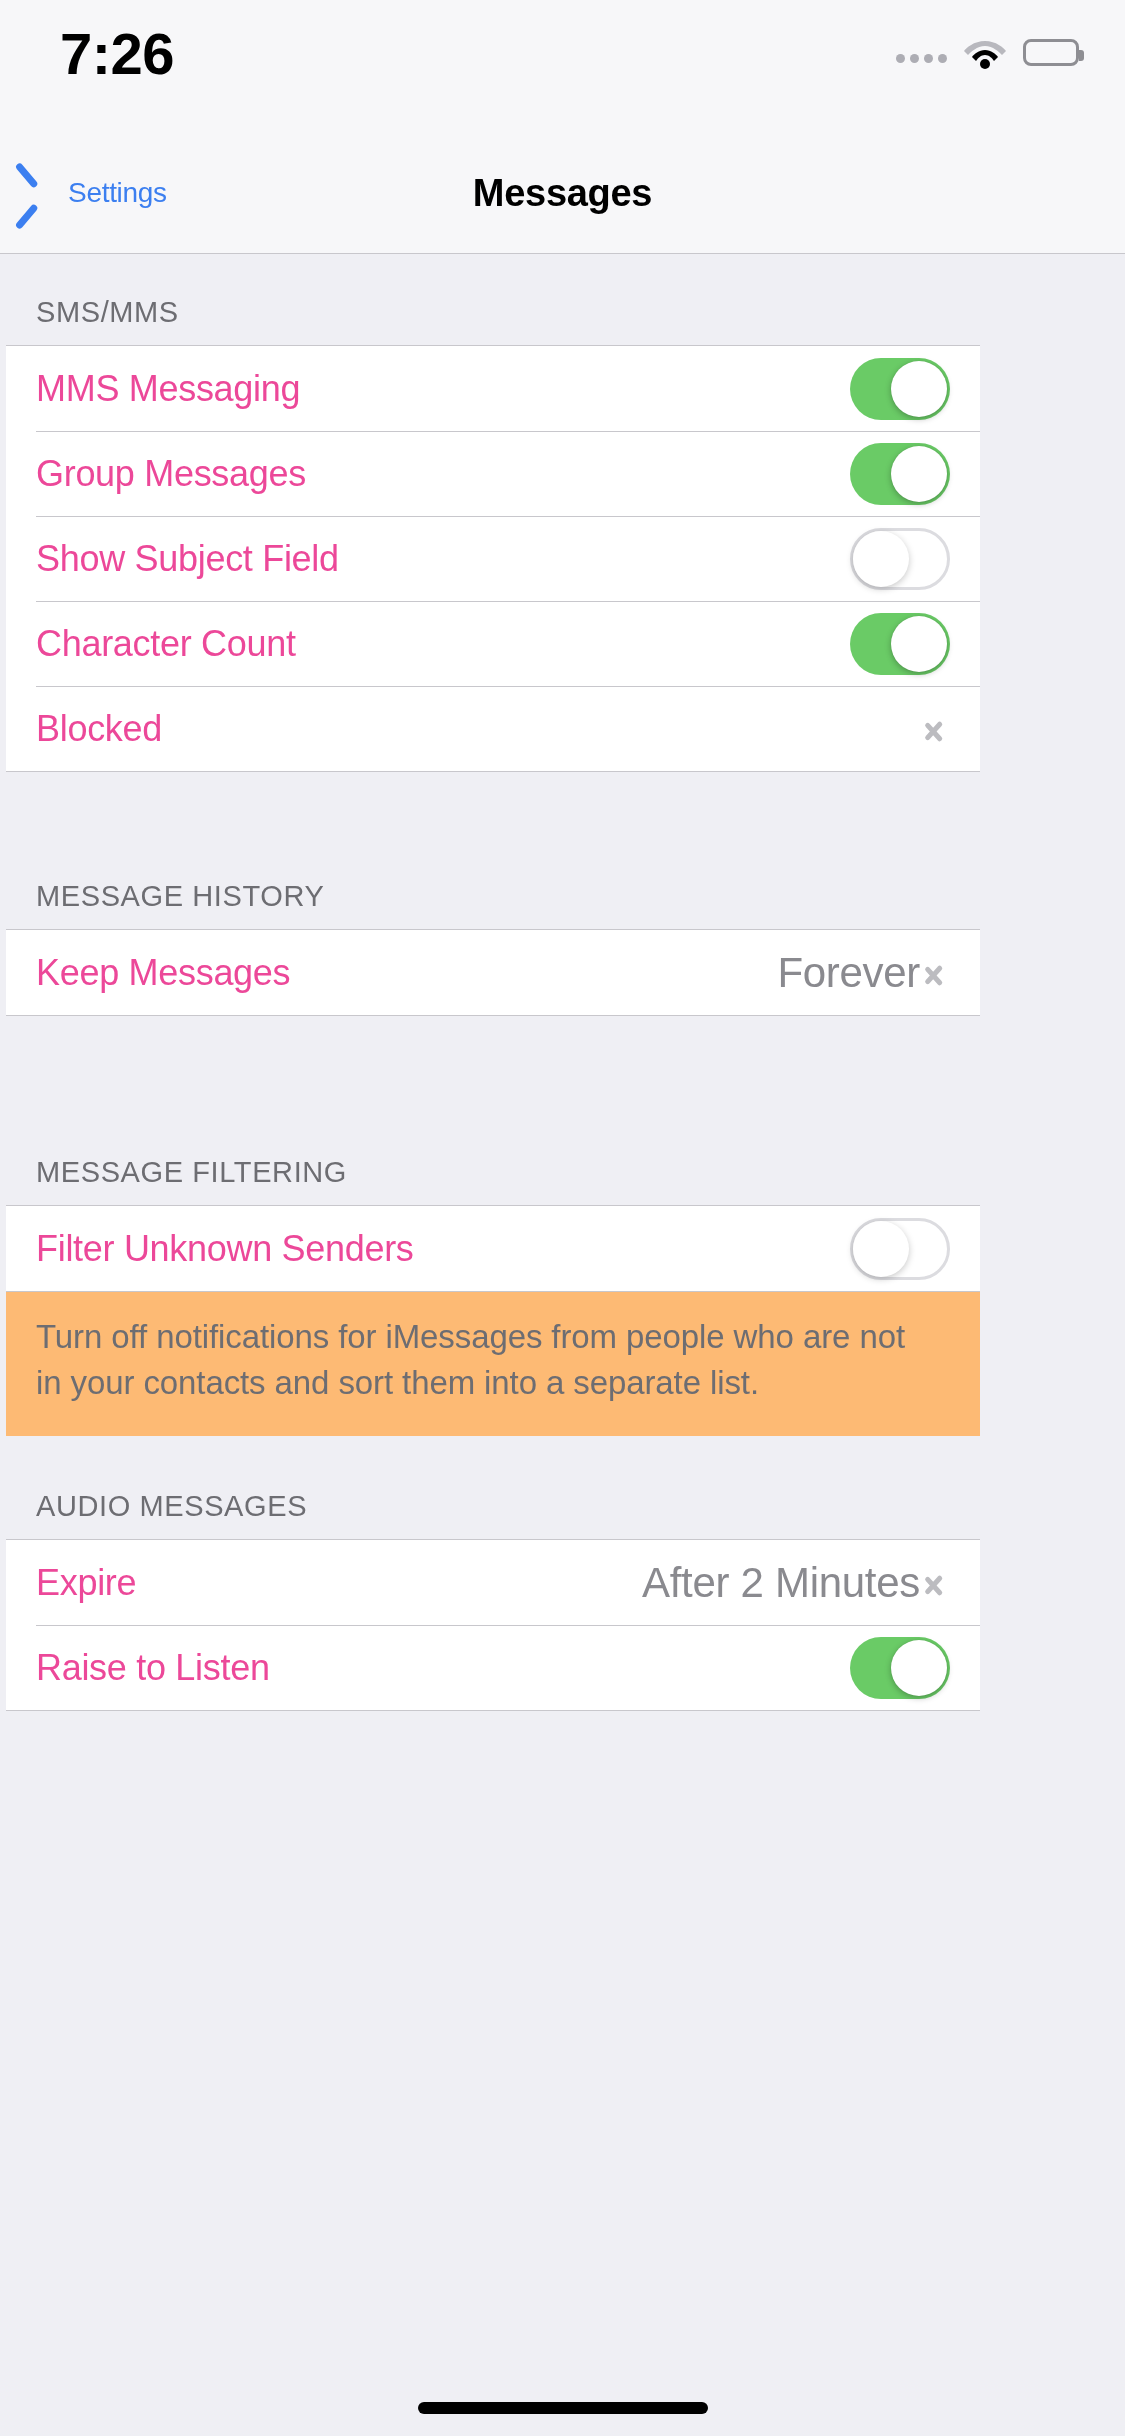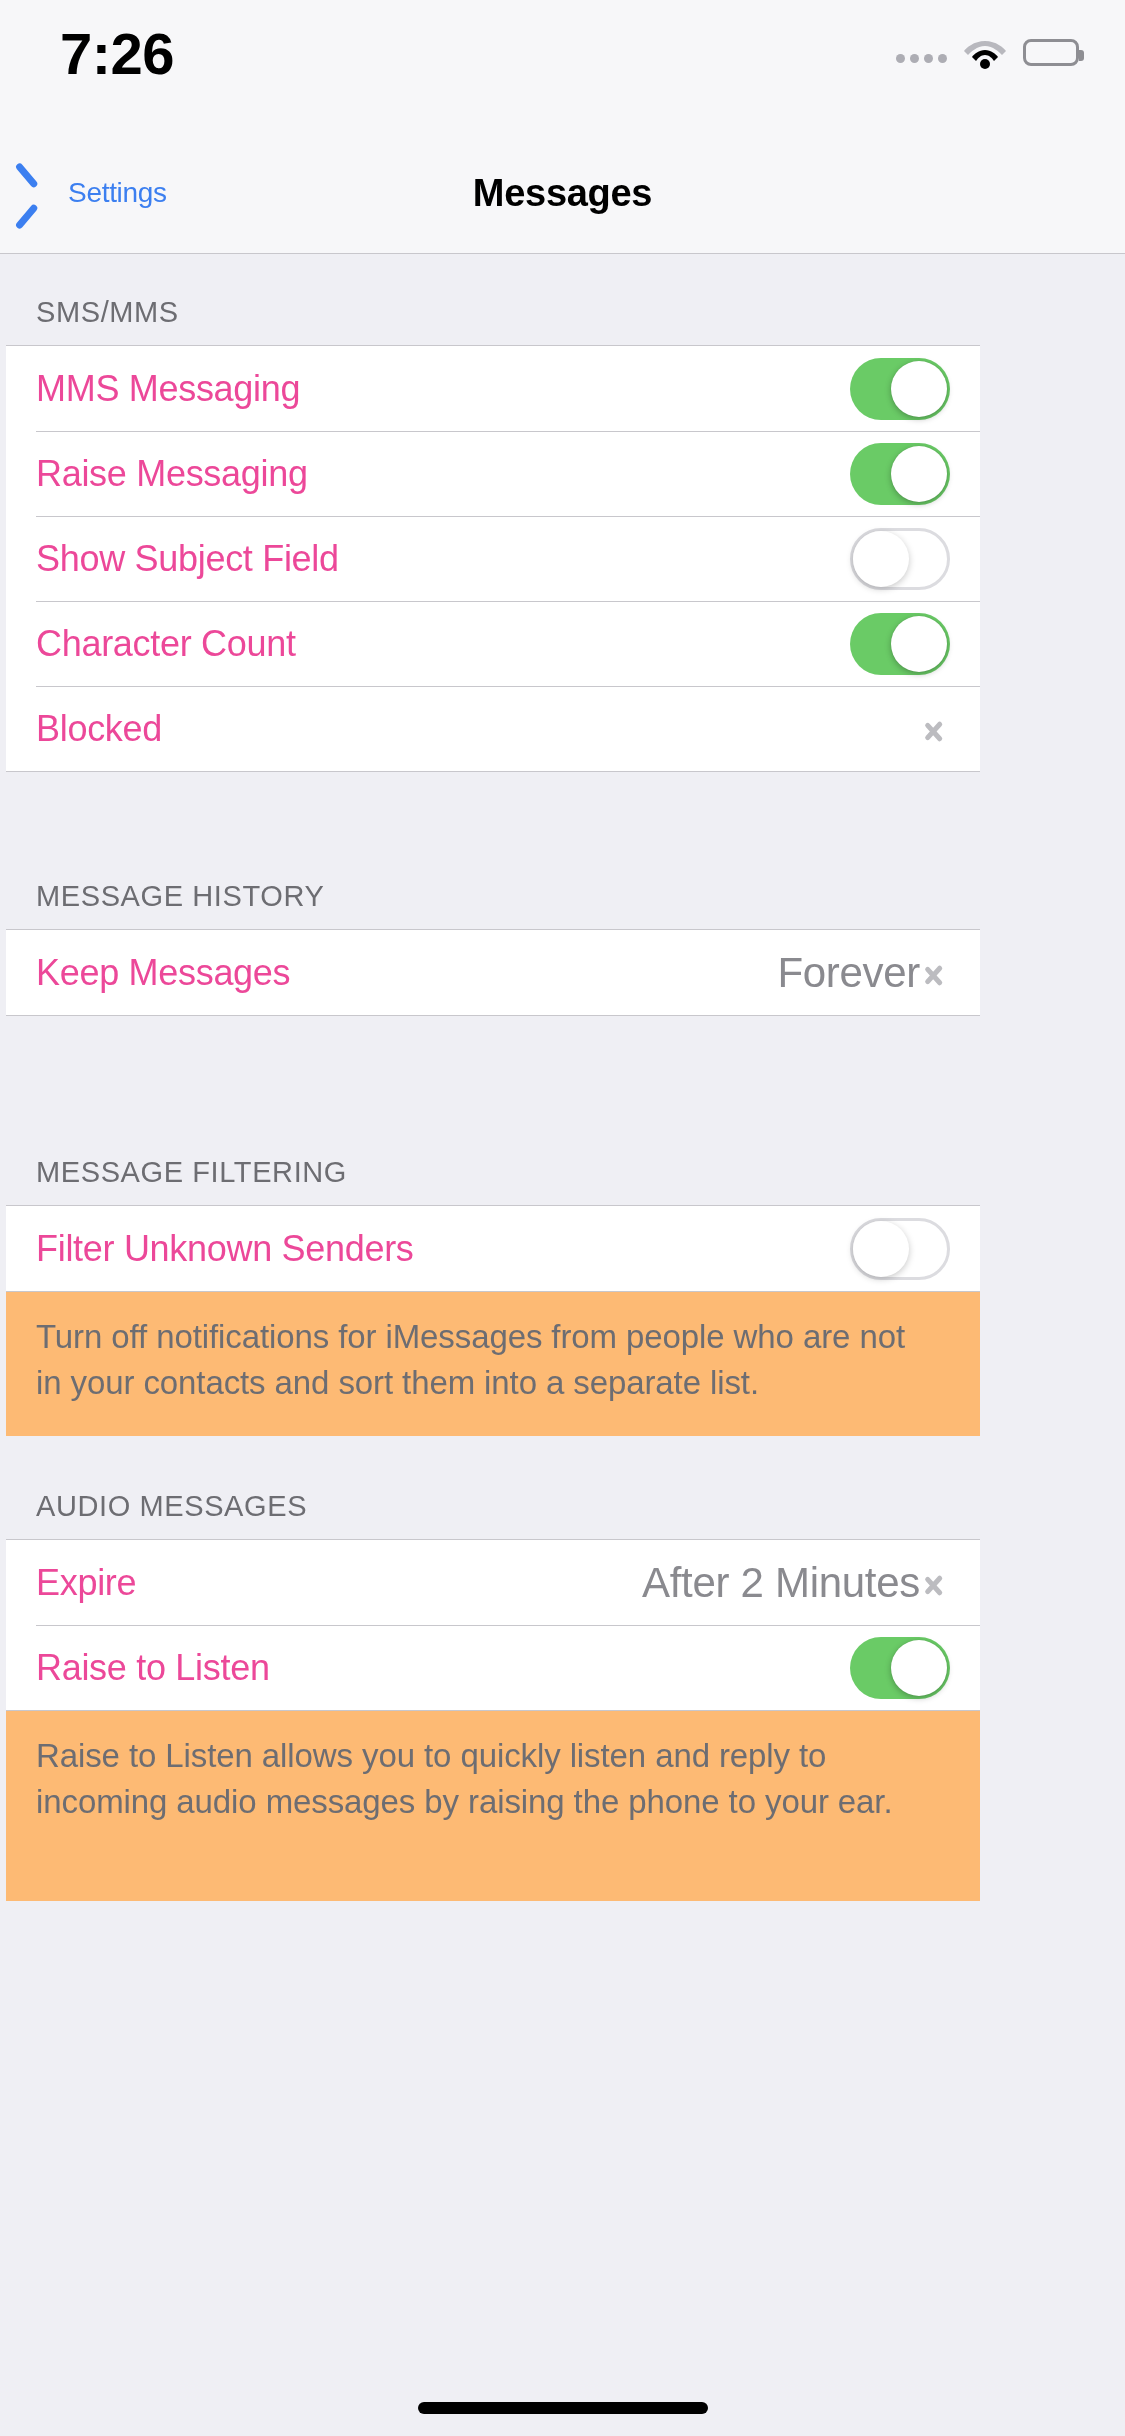--- a/index.html
+++ b/index.html
@@ -175,21 +175,21 @@
 
     <div class="sec-header h1">SMS/MMS</div>
     <div class="group">
       <div class="row">
         <span class="row-label">MMS Messaging</span>
         <span class="switch on">
             <span class="knob"></span>
           </span>
       </div>
       <div class="row">
-        <span class="row-label">Raise Messaging</span>
+        <span class="row-label">Group Messages</span>
         <span class="switch on">
             <span class="knob"></span>
           </span>
       </div>
       <div class="row">
         <span class="row-label">Show Subject Field</span>
         <span class="switch off">
             <span class="knob"></span>
           </span>
       </div>
@@ -232,18 +232,17 @@
         <span class="row-value">After 2 Minutes</span>
         <span class="chev"></span>
       </div>
       <div class="row">
         <span class="row-label">Raise to Listen</span>
         <span class="switch on">
             <span class="knob"></span>
           </span>
       </div>
     </div>
-    <div class="footer-note f2">Raise to Listen allows you to quickly listen and reply to incoming audio messages by raising the phone to your ear.</div>
 
   </div>
 
   <div class="home-indicator"></div>
 </div>
 
 </body></html>

